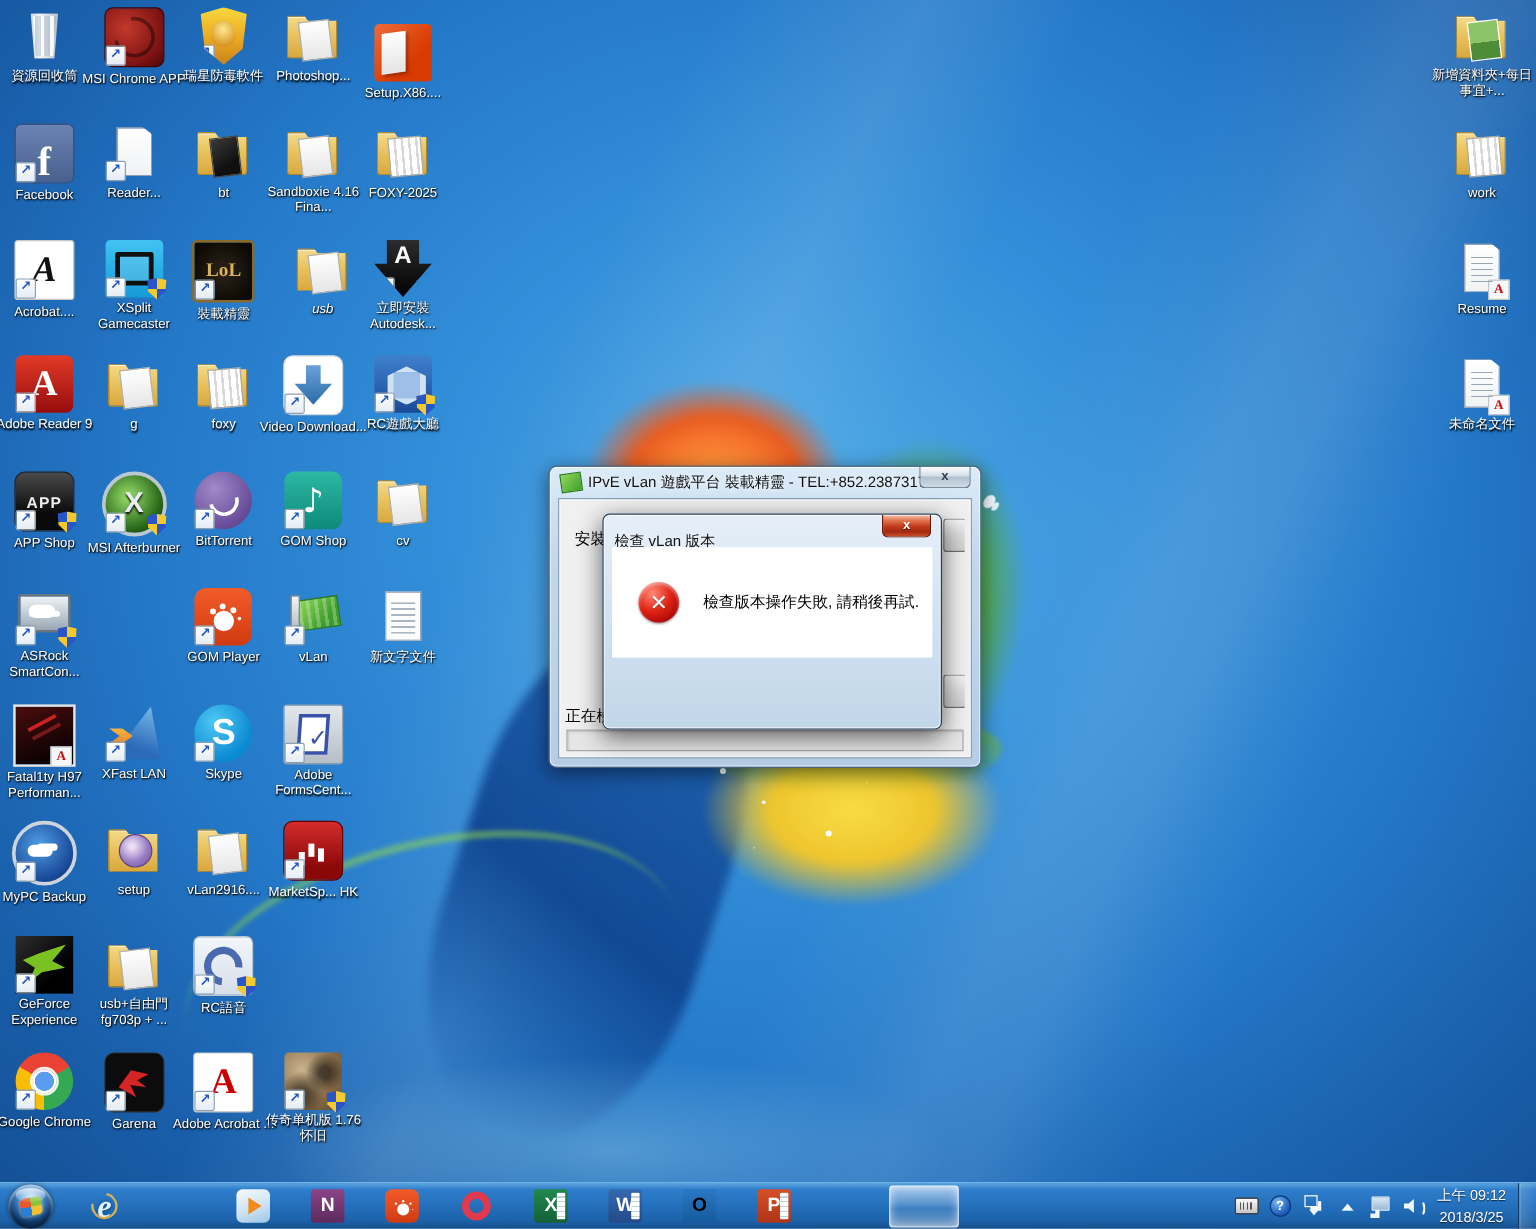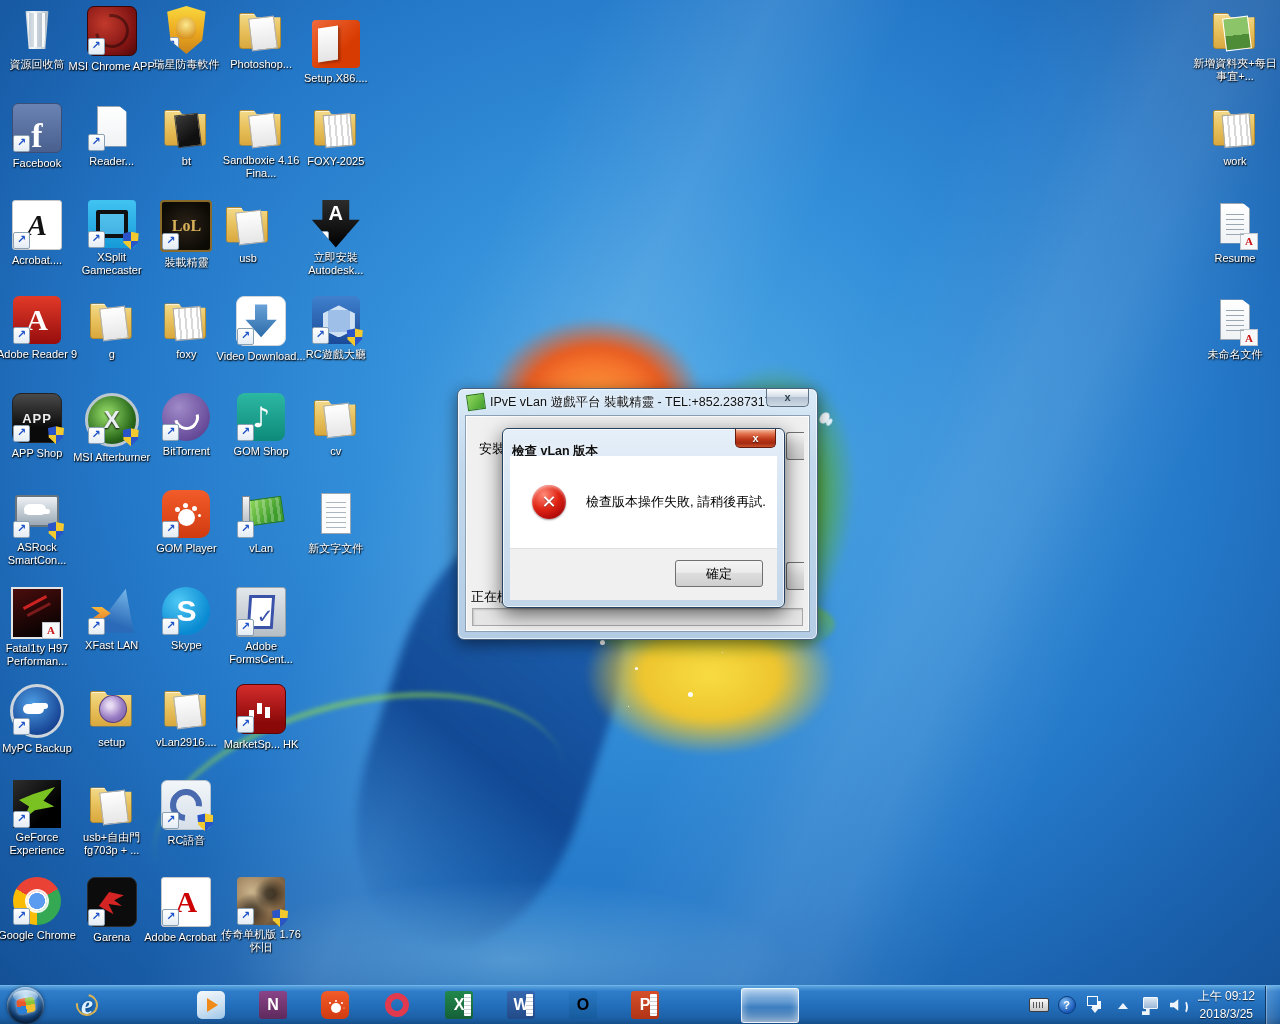--- a/index.html
+++ b/index.html
@@ -193,21 +193,21 @@
   .lbl-status{position:absolute;left:5px;bottom:25px;font-size:13px;color:#000;}
   .partial-btn{position:absolute;width:17px;height:26px;background:linear-gradient(#f4f4f4,#dcdcdc 50%,#cfcfcf);
     border:1px solid #707070;border-radius:3px 0 0 3px;border-right:none;}
   .pb1{right:5px;top:16px;}
   .pb2{right:5px;top:146px;}
   .progress{position:absolute;left:6px;right:6px;bottom:5px;height:16px;background:#e6e6e6;
     border:1px solid #a8a8a8;box-shadow:inset 1px 1px 2px rgba(0,0,0,.15);}
   .child-dialog{left:502px;top:428px;width:281px;height:178px;border-radius:6px;
     background:linear-gradient(180deg,#e6eff9 0%,#cfe0f0 55%,#c2d6e9 100%);
     border:1px solid #24415f;box-shadow:0 6px 20px rgba(0,0,0,.6),inset 0 0 0 1px rgba(255,255,255,.7);z-index:20;position:absolute;}
-  .child-dialog .titlebar{height:45px;font-weight:bold;}
+  .child-dialog .titlebar{height:45px;}
   .close-red{position:absolute;top:0;right:8px;width:41px;height:19px;border:1px solid #641a0c;border-top:none;
     border-radius:0 0 5px 5px;
     background:linear-gradient(#f6c2ac 0%,#e0704a 28%,#c03a1c 55%,#a32a10 78%,#c8502c 100%);
     color:#fff;font-size:11px;font-weight:bold;line-height:16px;padding:0;
     text-shadow:0 1px 1px rgba(0,0,0,.6);box-shadow:inset 0 1px 0 rgba(255,255,255,.55);cursor:default;}
   .dlg-content{position:absolute;left:7px;right:7px;top:27px;height:92px;background:#fff;
     display:flex;align-items:center;padding-left:22px;gap:20px;box-sizing:border-box;}
   .err-ico{width:34px;height:34px;border-radius:50%;flex:0 0 auto;position:relative;
     background:radial-gradient(circle at 35% 28%,#ff8a78,#e02414 45%,#b00a0a 75%,#7c0404);
     box-shadow:inset 0 2px 3px rgba(255,255,255,.5),0 1px 2px rgba(0,0,0,.4);
@@ -324,21 +324,21 @@
           <span class="sc">↗</span>
         </div><div class="icon-label">Acrobat....</div></div>
       <div class="desktop-icon" style="left: 63.7px; top: 199.6px;"><div class="art art-xsplit">
           <span class="sc">↗</span>
           <span class="sh"></span>
         </div><div class="icon-label">XSplit Gamecaster</div></div>
       <div class="desktop-icon" style="left: 138.4px; top: 199.6px;"><div class="art art-lol">
           <span class="glyph">LoL</span>
           <span class="sc">↗</span>
         </div><div class="icon-label">裝載精靈</div></div>
-      <div class="desktop-icon" style="left: 200px; top: 199.6px;"><div class="art art-folder-page"></div><div class="icon-label">usb</div></div>
+      <div class="desktop-icon" style="left: 221px; top: 199.6px; font-style: italic;"><div class="art art-folder-page"></div><div class="icon-label">usb</div></div>
       <div class="desktop-icon" style="left: 287.8px; top: 199.6px;"><div class="art art-autodesk">
           <span class="glyph">A</span>
           <span class="sc">↗</span>
           <span class="sh"></span>
         </div><div class="icon-label">立即安裝 Autodesk...</div></div>
       <div class="desktop-icon" style="left: -11px; top: 296.4px;"><div class="art art-reader9">
           <span class="glyph">A</span>
           <span class="sc">↗</span>
         </div><div class="icon-label">Adobe Reader 9</div></div>
       <div class="desktop-icon" style="left: 63.7px; top: 296.4px;"><div class="art art-folder-page"></div><div class="icon-label">g</div></div>
@@ -449,23 +449,20 @@
   </div>
 
   <div class="child-dialog">
     <div class="titlebar">
       <span class="title-text">檢查 vLan 版本</span>
     </div>
     <button class="close-red">x</button>
     <div class="dlg-content">
       <div class="err-ico">✕</div>
       <span class="dlg-message">檢查版本操作失敗, 請稍後再試.</span>
-    </div>
-    <div class="dlg-footer">
-      <button class="ok-btn">確定</button>
     </div>
   </div>
 
   <div class="taskbar">
     <div class="start-orb">
       <div class="flag"></div>
     </div>
     <div id="taskbar-apps">
         <div class="task-btn">
           <div class="tb tb-ie">

